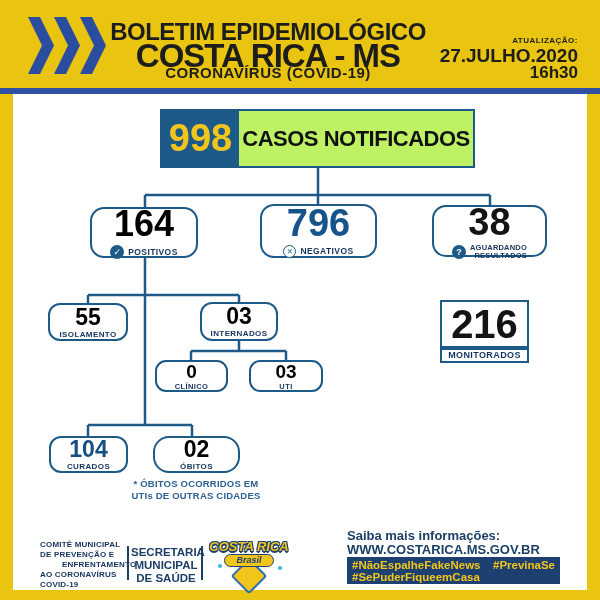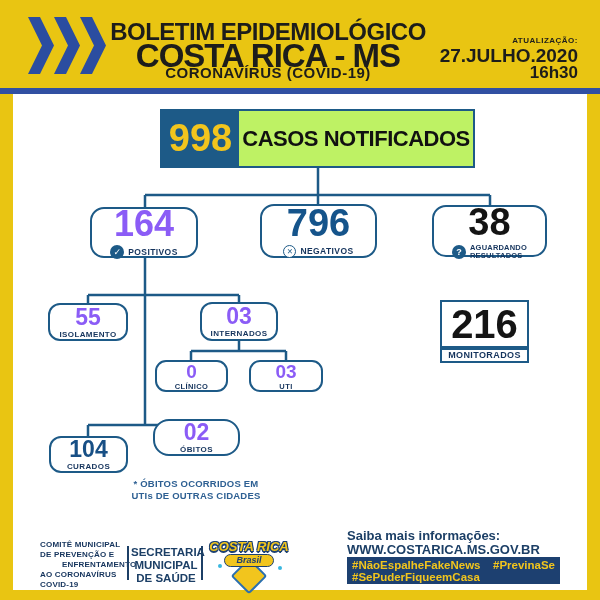--- a/index.html
+++ b/index.html
@@ -20,24 +20,24 @@
   #upd-time{top:63px;font-size:17px;font-weight:800;}
   #blue-divider{position:absolute;left:0;top:88px;width:600px;height:6px;background:#3150a2;}
   #chevrons{position:absolute;left:28px;top:17px;}
   
   #card{position:absolute;left:13px;top:94px;width:574px;height:496px;background:#ffffff;}
   #connectors{position:absolute;left:0;top:0;width:600px;height:600px;pointer-events:none;}
   
   .fbox{position:absolute;background:#fff;border:2.5px solid #1d5a87;border-radius:14px;
         box-sizing:border-box;display:flex;flex-direction:column;align-items:center;justify-content:center;}
   .num{font-weight:800;line-height:1;}
-  .red{color:#8b5cf6;} .blue{color:#15548b;} .black{color:#141414;} .dkblue{color:#174f85;}
+  .red{color:#000000;} .blue{color:#15548b;} .black{color:#141414;} .dkblue{color:#174f85;}
   .lblrow{display:flex;align-items:center;justify-content:center;gap:4px;margin-top:3px;}
   .lbl{color:#14335c;font-weight:800;font-size:8.5px;letter-spacing:0.4px;line-height:1;}
-  .lbl2{color:#14335c;font-weight:800;font-size:7.5px;letter-spacing:0.2px;line-height:8px;text-align:left;}
+  .lbl2{color:#14335c;font-weight:800;font-size:7.5px;letter-spacing:0.2px;line-height:8px;text-align:right;}
   .icn-fill{width:14px;height:14px;border-radius:50%;background:#1d5a87;color:#fff;
             display:flex;align-items:center;justify-content:center;font-size:9px;font-weight:800;flex:0 0 auto;}
   .icn-ring{width:13px;height:13px;border-radius:50%;background:#fff;border:1.8px solid #1d5a87;color:#1d5a87;
             box-sizing:border-box;display:flex;align-items:center;justify-content:center;font-size:7.5px;font-weight:800;flex:0 0 auto;}
   
   #root-box{position:absolute;left:160px;top:109px;width:315px;height:59px;border:2.5px solid #1d5a87;
             box-sizing:border-box;background:#bef264;display:flex;}
   #root-num{width:77px;background:#1d5a87;color:#f2c51d;font-size:38px;font-weight:800;
             display:flex;align-items:center;justify-content:center;}
   #root-label{flex:1;display:flex;align-items:center;justify-content:center;
@@ -155,21 +155,21 @@
   <div class="fbox" style="left:249px;top:360px;width:74px;height:32px;border-radius:11px;">
     <div class="num red" style="font-size:19px;">03</div>
     <div class="lbl" style="font-size:7.5px;margin-top:2px;">UTI</div>
   </div>
 
   <div class="fbox" style="left:49px;top:436px;width:79px;height:37px;border-radius:12px;">
     <div class="num dkblue" style="font-size:23px;">104</div>
     <div class="lbl" style="font-size:8px;margin-top:2px;">CURADOS</div>
   </div>
 
-  <div class="fbox" style="left:153px;top:419px;width:87px;height:37px;border-radius:16px;">
+  <div class="fbox" style="left:153px;top:436px;width:87px;height:37px;border-radius:16px;">
     <div class="num red" style="font-size:23px;">02</div>
     <div class="lbl" style="font-size:8px;margin-top:2px;">ÓBITOS</div>
   </div>
 
   <div class="footnote" style="top:478px;">* ÓBITOS OCORRIDOS EM</div>
   <div class="footnote" style="top:490px;">UTIs DE OUTRAS CIDADES</div>
 
   <div class="cmte" style="top:540px;">COMITÊ MUNICIPAL</div>
   <div class="cmte" style="top:550px;">DE PREVENÇÃO E</div>
   <div class="cmte" style="top:560px;padding-left:22px;">ENFRENTAMENTO</div>

